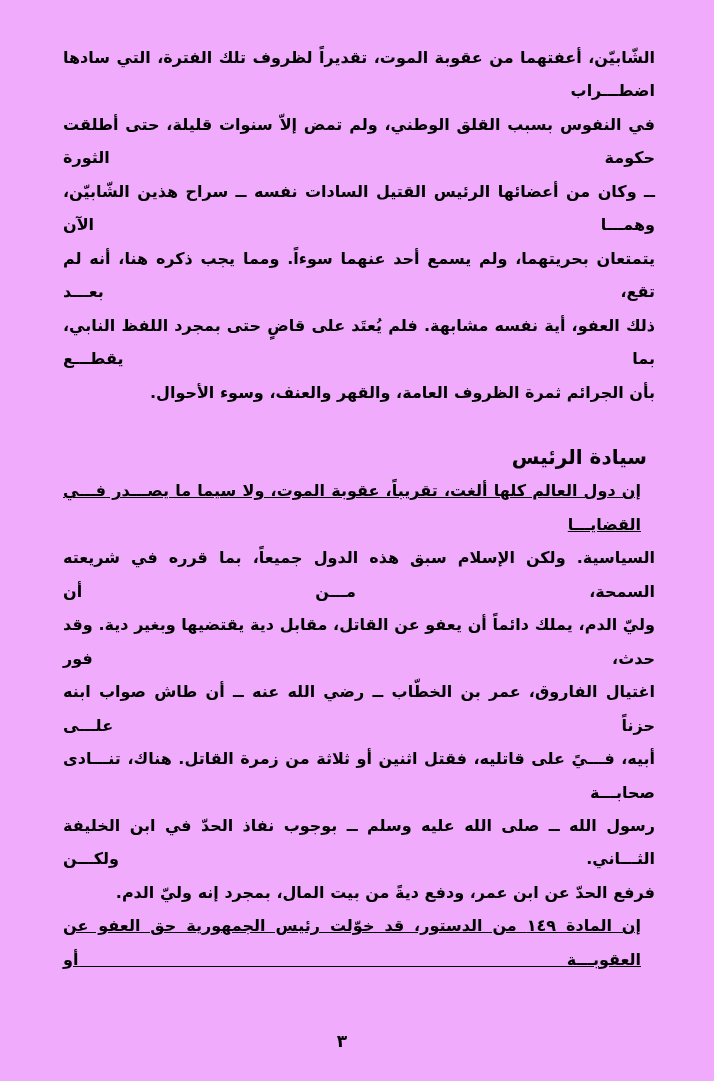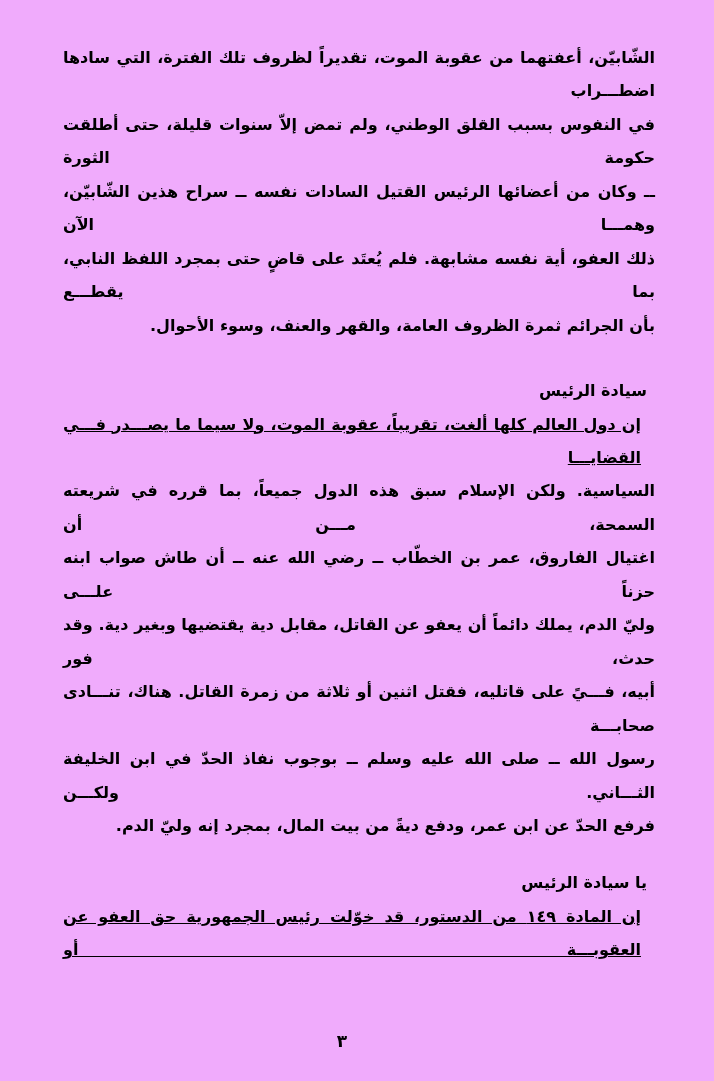--- a/index.html
+++ b/index.html
@@ -27,21 +27,21 @@
     line-height: 33.45px;
     text-align: justify;
     text-align-last: justify;
     text-justify: inter-word;
     white-space: normal;
   }
   .line.end { text-align-last: right; }
   .line.indent { padding-right: 14px; text-decoration: underline; }
   .heading {
     display: block;
-    font-size: 16px;
+    font-size: 20px;
     line-height: 33.45px;
     font-weight: bold;
     text-align: right;
     padding-right: 8px;
     margin: 0;
   }
   .heading.h-sect1 { margin-top: 32px; }
   .heading.h-sect2 { margin-top: 24px; }
   .page-number {
     position: absolute;
@@ -57,37 +57,37 @@
 </head>
 <body>
 
 <div class="page">
   <div class="text-block">
 
     <p class="para">
       <span class="line">الشّابيّن، أعفتهما من عقوبة الموت، تقديراً لظروف تلك الفترة، التي سادها اضطـــراب</span>
       <span class="line">في النفوس بسبب القلق الوطني، ولم تمض إلاّ سنوات قليلة، حتى أطلقت حكومة الثورة</span>
       <span class="line">ــ وكان من أعضائها الرئيس القتيل السادات نفسه ــ سراح هذين الشّابيّن، وهمـــا الآن</span>
+      <span class="line">يتمتعان بحريتهما، ولم يسمع أحد عنهما سوءاً. ومما يجب ذكره هنا، أنه لم تقع، بعـــد</span>
       <span class="line">ذلك العفو، أية نفسه مشابهة. فلم يُعتَد على قاضٍ حتى بمجرد اللفظ النابي، بما يقطـــع</span>
       <span class="line end">بأن الجرائم ثمرة الظروف العامة، والقهر والعنف، وسوء الأحوال.</span>
     </p>
 
     <h2 class="heading h-sect1">سيادة الرئيس</h2>
 
     <p class="para">
       <span class="line indent">إن دول العالم كلها ألغت، تقريباً، عقوبة الموت، ولا سيما ما يصـــدر فـــي القضايـــا</span>
       <span class="line">السياسية. ولكن الإسلام سبق هذه الدول جميعاً، بما قرره في شريعته السمحة، مـــن أن</span>
+      <span class="line">وليّ الدم، يملك دائماً أن يعفو عن القاتل، مقابل دية يقتضيها وبغير دية. وقد حدث، فور</span>
       <span class="line">اغتيال الفاروق، عمر بن الخطّاب ــ رضي الله عنه ــ أن طاش صواب ابنه حزناً علـــى</span>
-      <span class="line">وليّ الدم، يملك دائماً أن يعفو عن القاتل، مقابل دية يقتضيها وبغير دية. وقد حدث، فور</span>
       <span class="line">أبيه، فـــيً على قاتليه، فقتل اثنين أو ثلاثة من زمرة القاتل. هناك، تنـــادى صحابـــة</span>
       <span class="line">رسول الله ــ صلى الله عليه وسلم ــ بوجوب نفاذ الحدّ في ابن الخليفة الثـــاني. ولكـــن</span>
       <span class="line end">فرفع الحدّ عن ابن عمر، ودفع ديةً من بيت المال، بمجرد إنه وليّ الدم.</span>
     </p>
 
-    <h2 class="heading h-sect2">يا سيادة الرئيس</h2>
 
     <p class="para">
       <span class="line indent">إن المادة ١٤٩ من الدستور، قد خوّلت رئيس الجمهورية حق العفو عن العقوبـــة أو</span>
 
     </p>
 
   </div>
 
   <div class="page-number">٣</div>
 </div>

